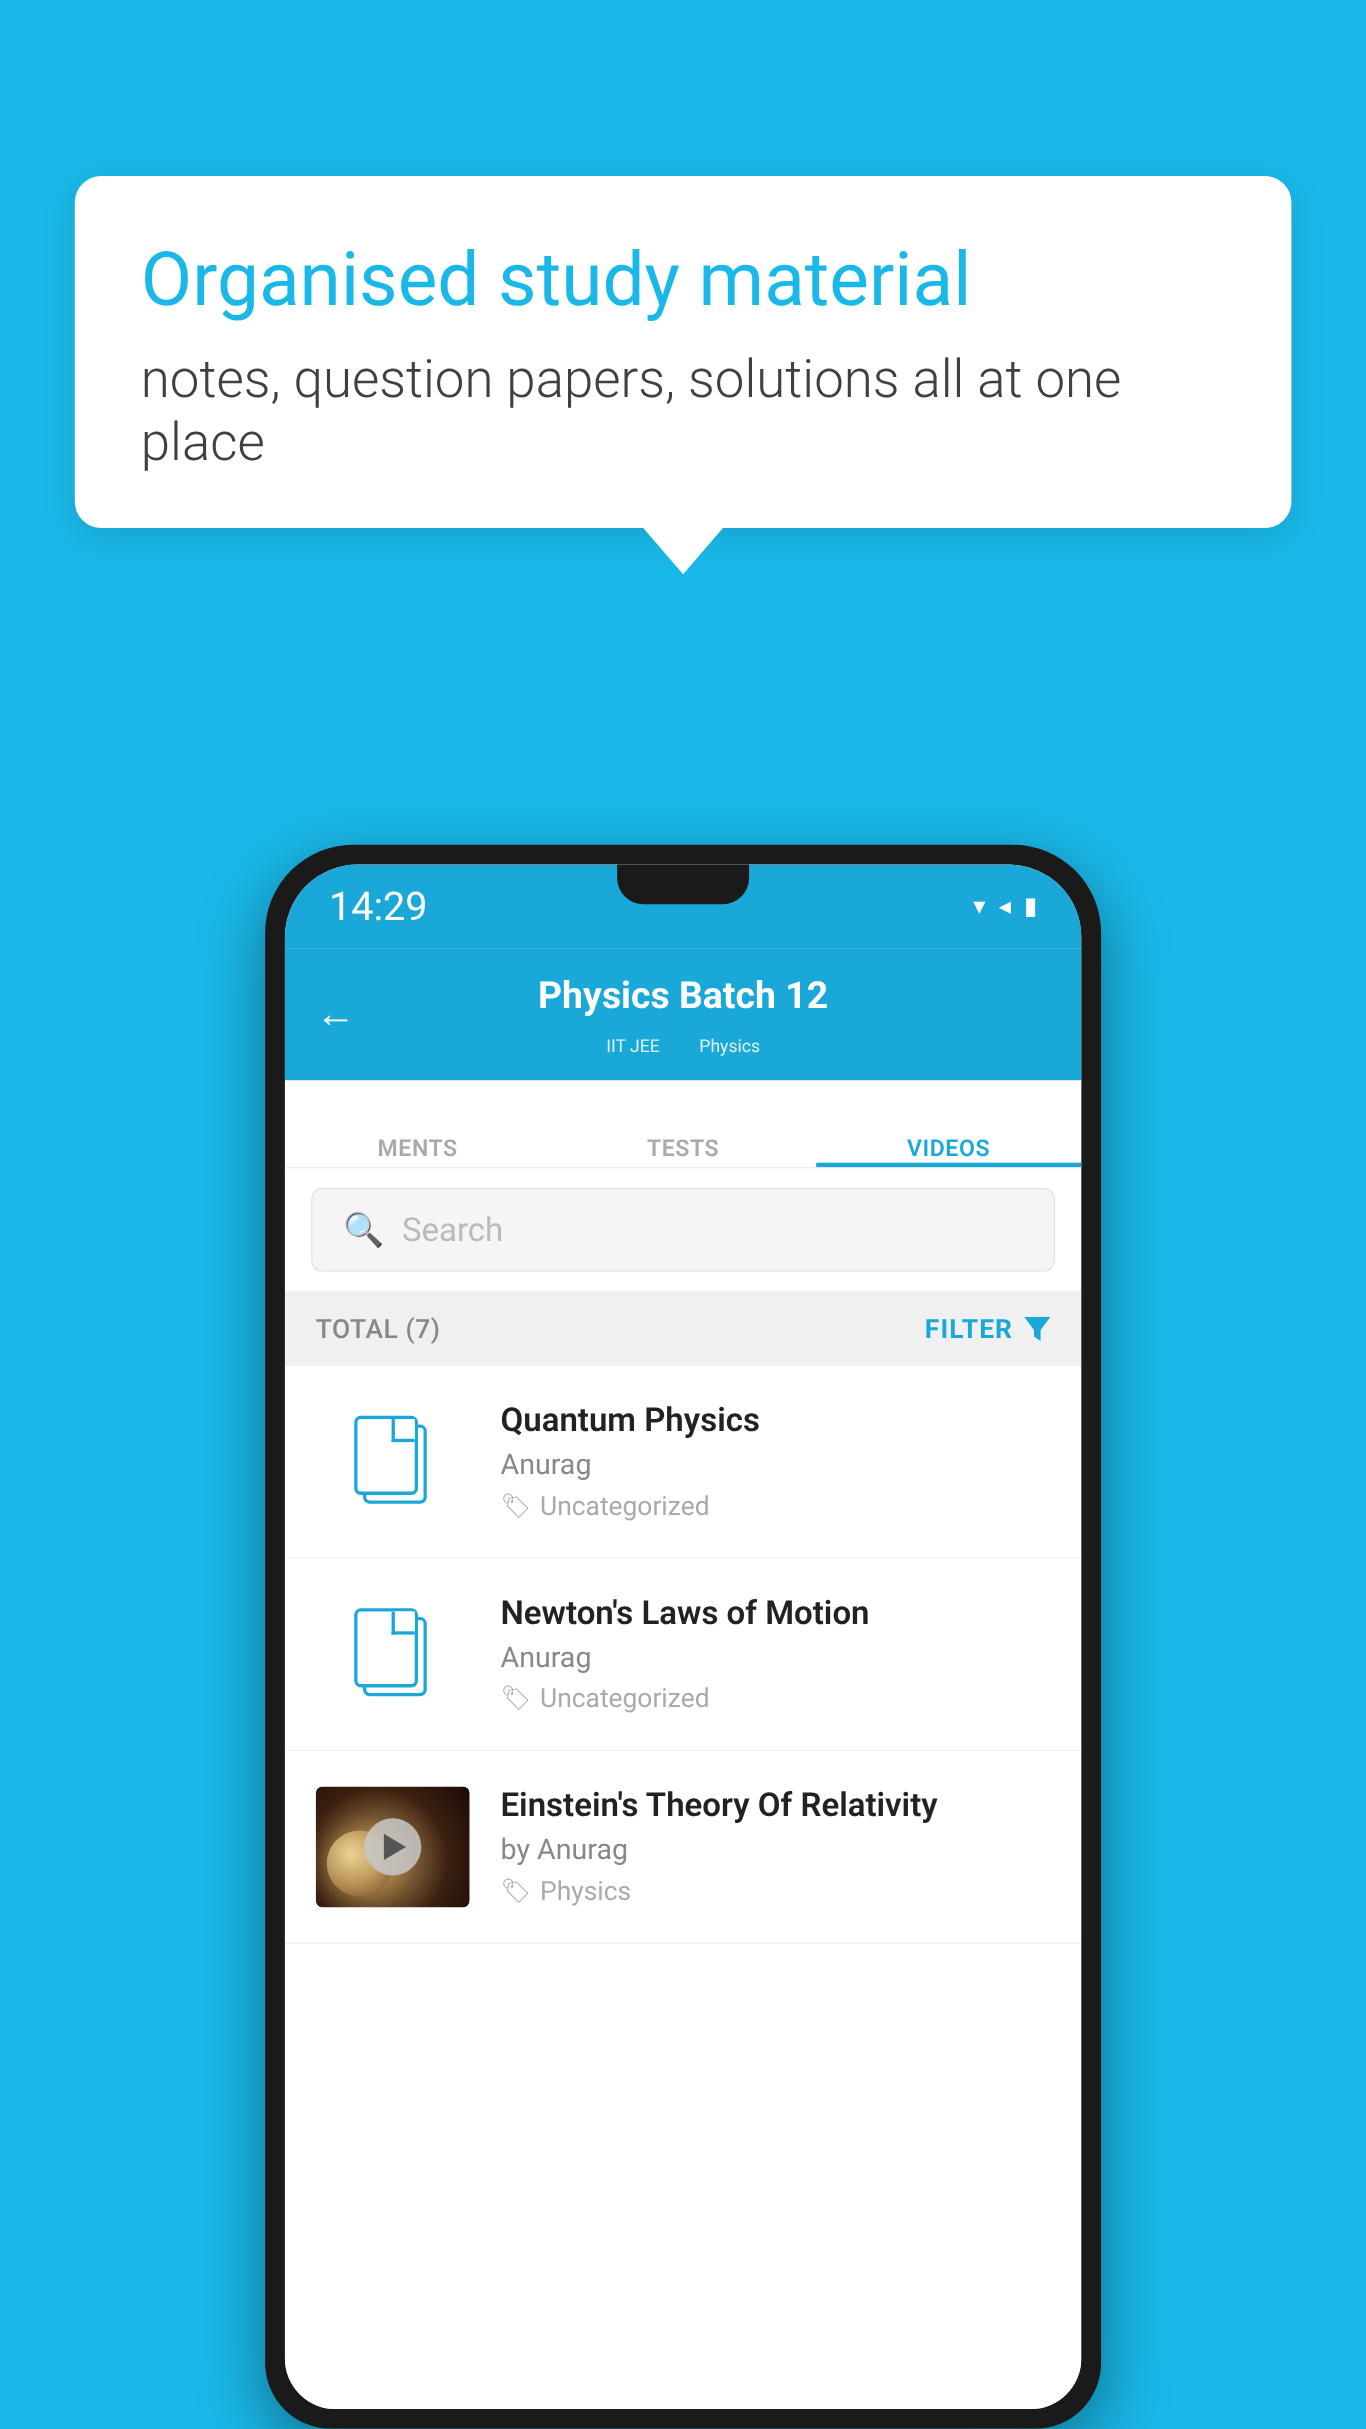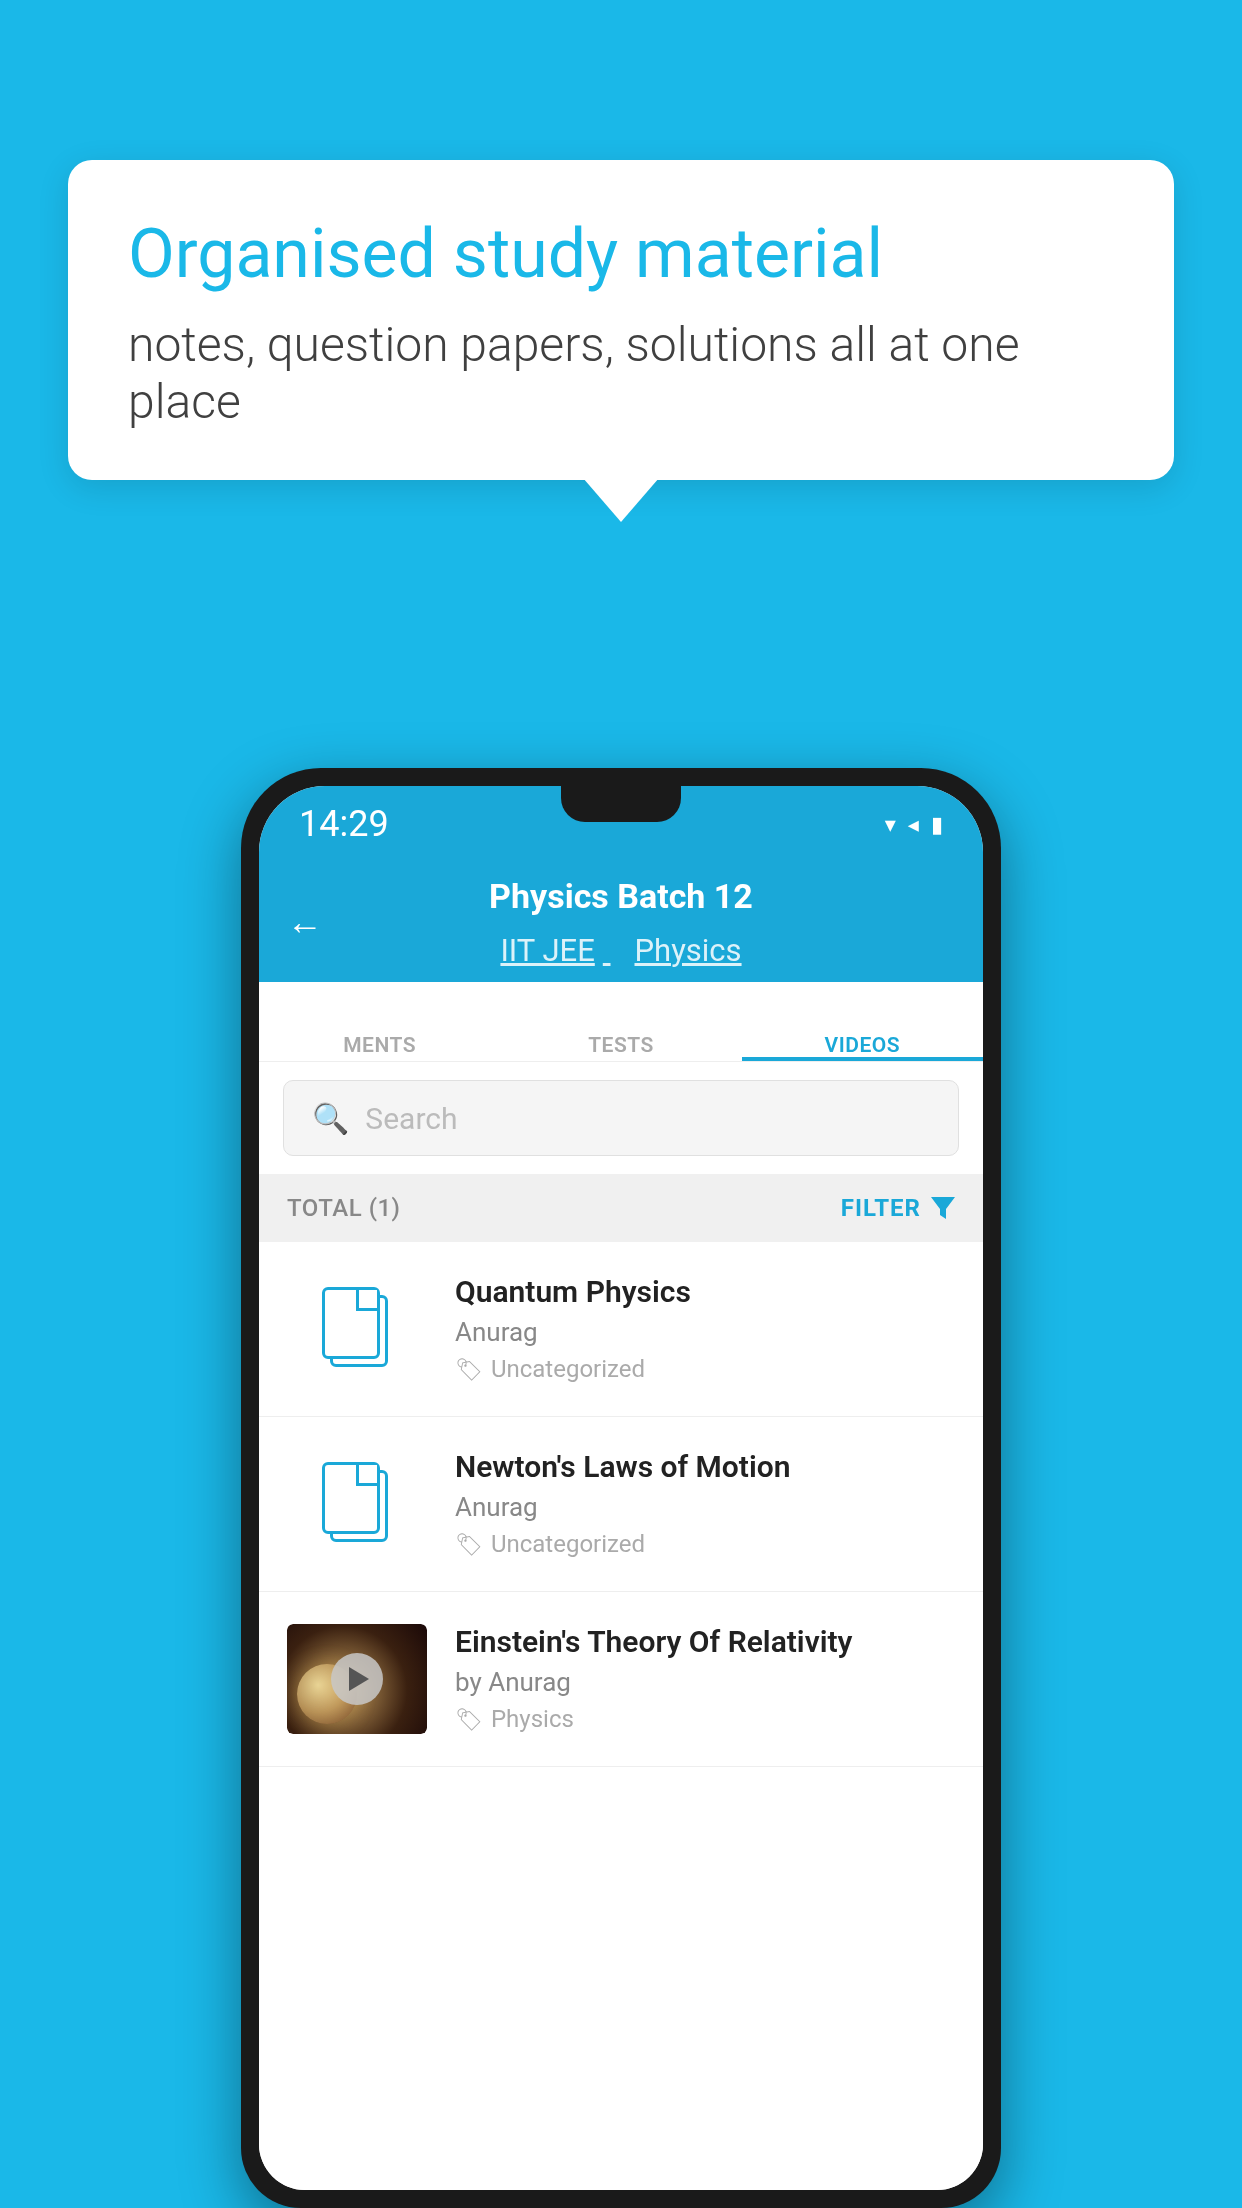--- a/index.html
+++ b/index.html
@@ -143,23 +143,22 @@
       font-size: 36px;
       cursor: pointer;
     }
     .app-bar-title {
       color: white;
       font-size: 34px;
       font-weight: 700;
     }
     .app-bar-subtitle {
       color: rgba(255,255,255,0.85);
-      font-size: 31px;
+      font-size: 16px;
       margin-top: 16px;
-      text-decoration: underline;
     }
     .app-bar-subtitle span {
       margin: 0 8px;
     }
 
     
     .tabs {
       height: 80px;
       background: white;
       display: flex;
@@ -433,21 +432,21 @@
     <div class="screen-content">
 
       <div class="search-bar">
         <div class="search-input">
           <span class="search-icon-wrap">🔍</span>
           <span class="search-placeholder">Search</span>
         </div>
       </div>
 
       <div class="filter-bar">
-        <span class="total-label">TOTAL (1)</span>
+        <span class="total-label">TOTAL (7)</span>
         <div class="filter-btn">
           <span>FILTER</span>
           <svg width="24" height="22" viewBox="0 0 24 22">
             <polygon points="0,0 24,0 15,12 15,22 9,18 9,12" fill="#1aa8d8"></polygon>
           </svg>
         </div>
       </div>
 
       <div class="content-list">
 

